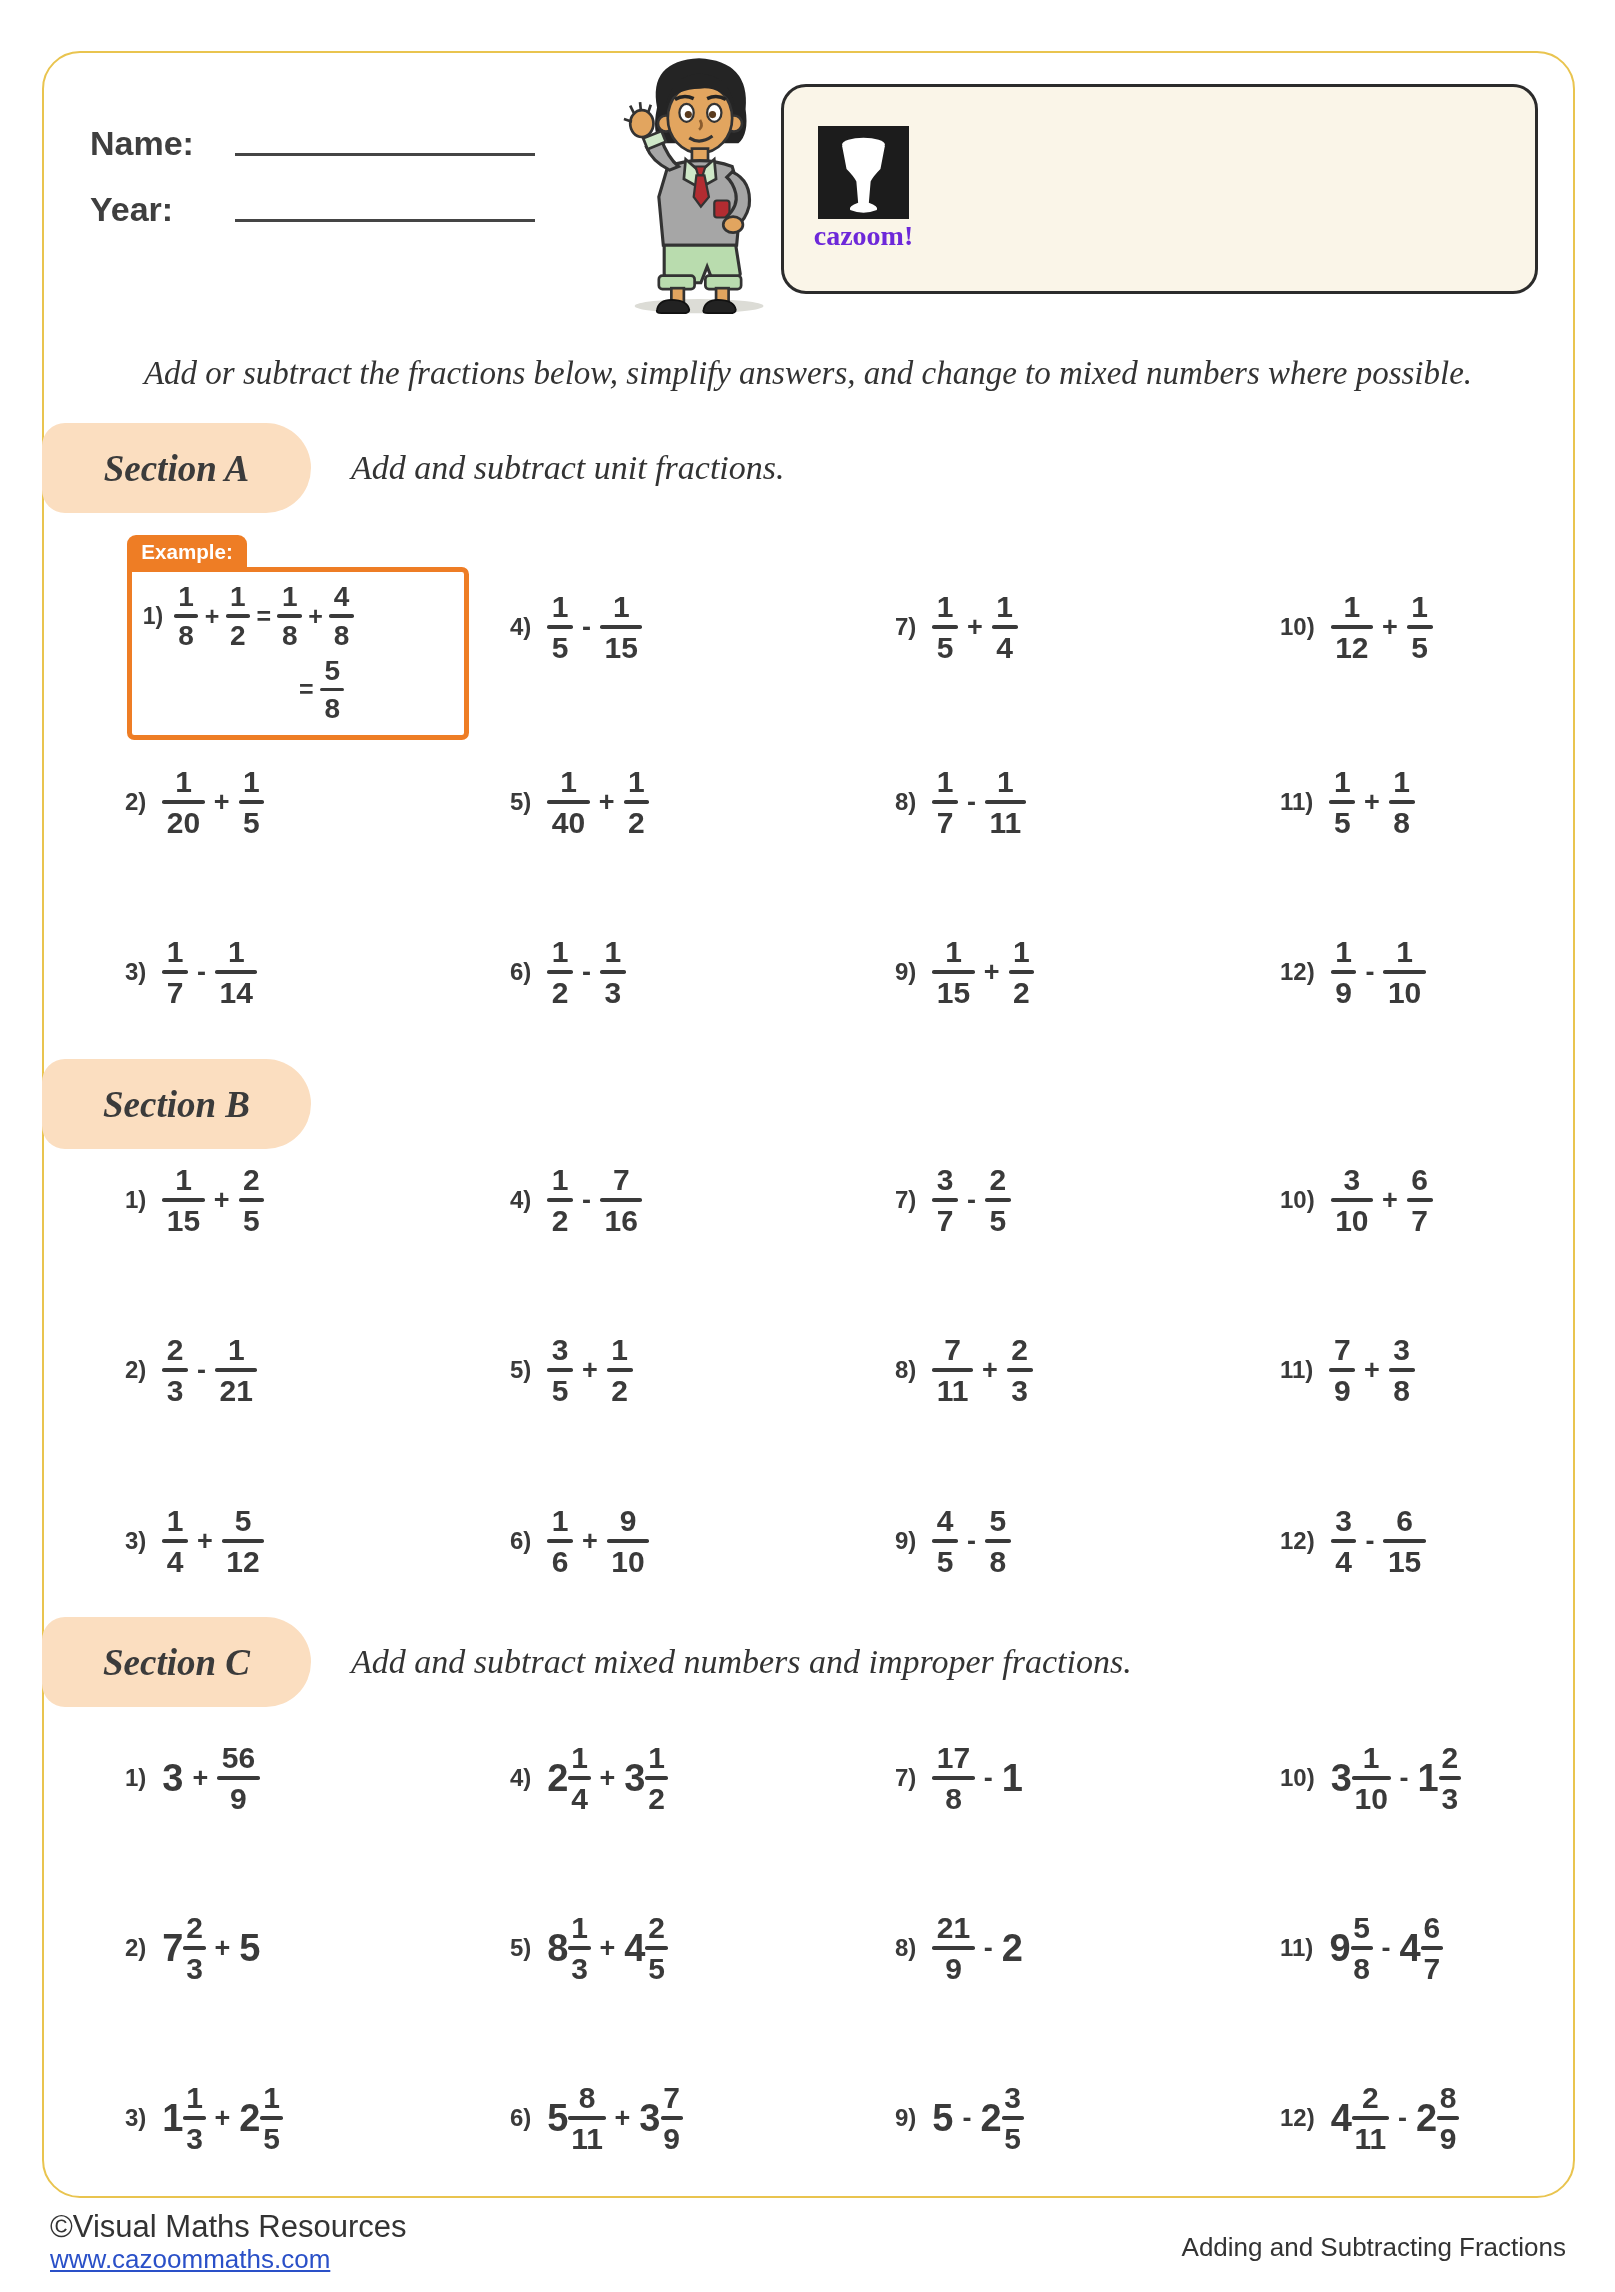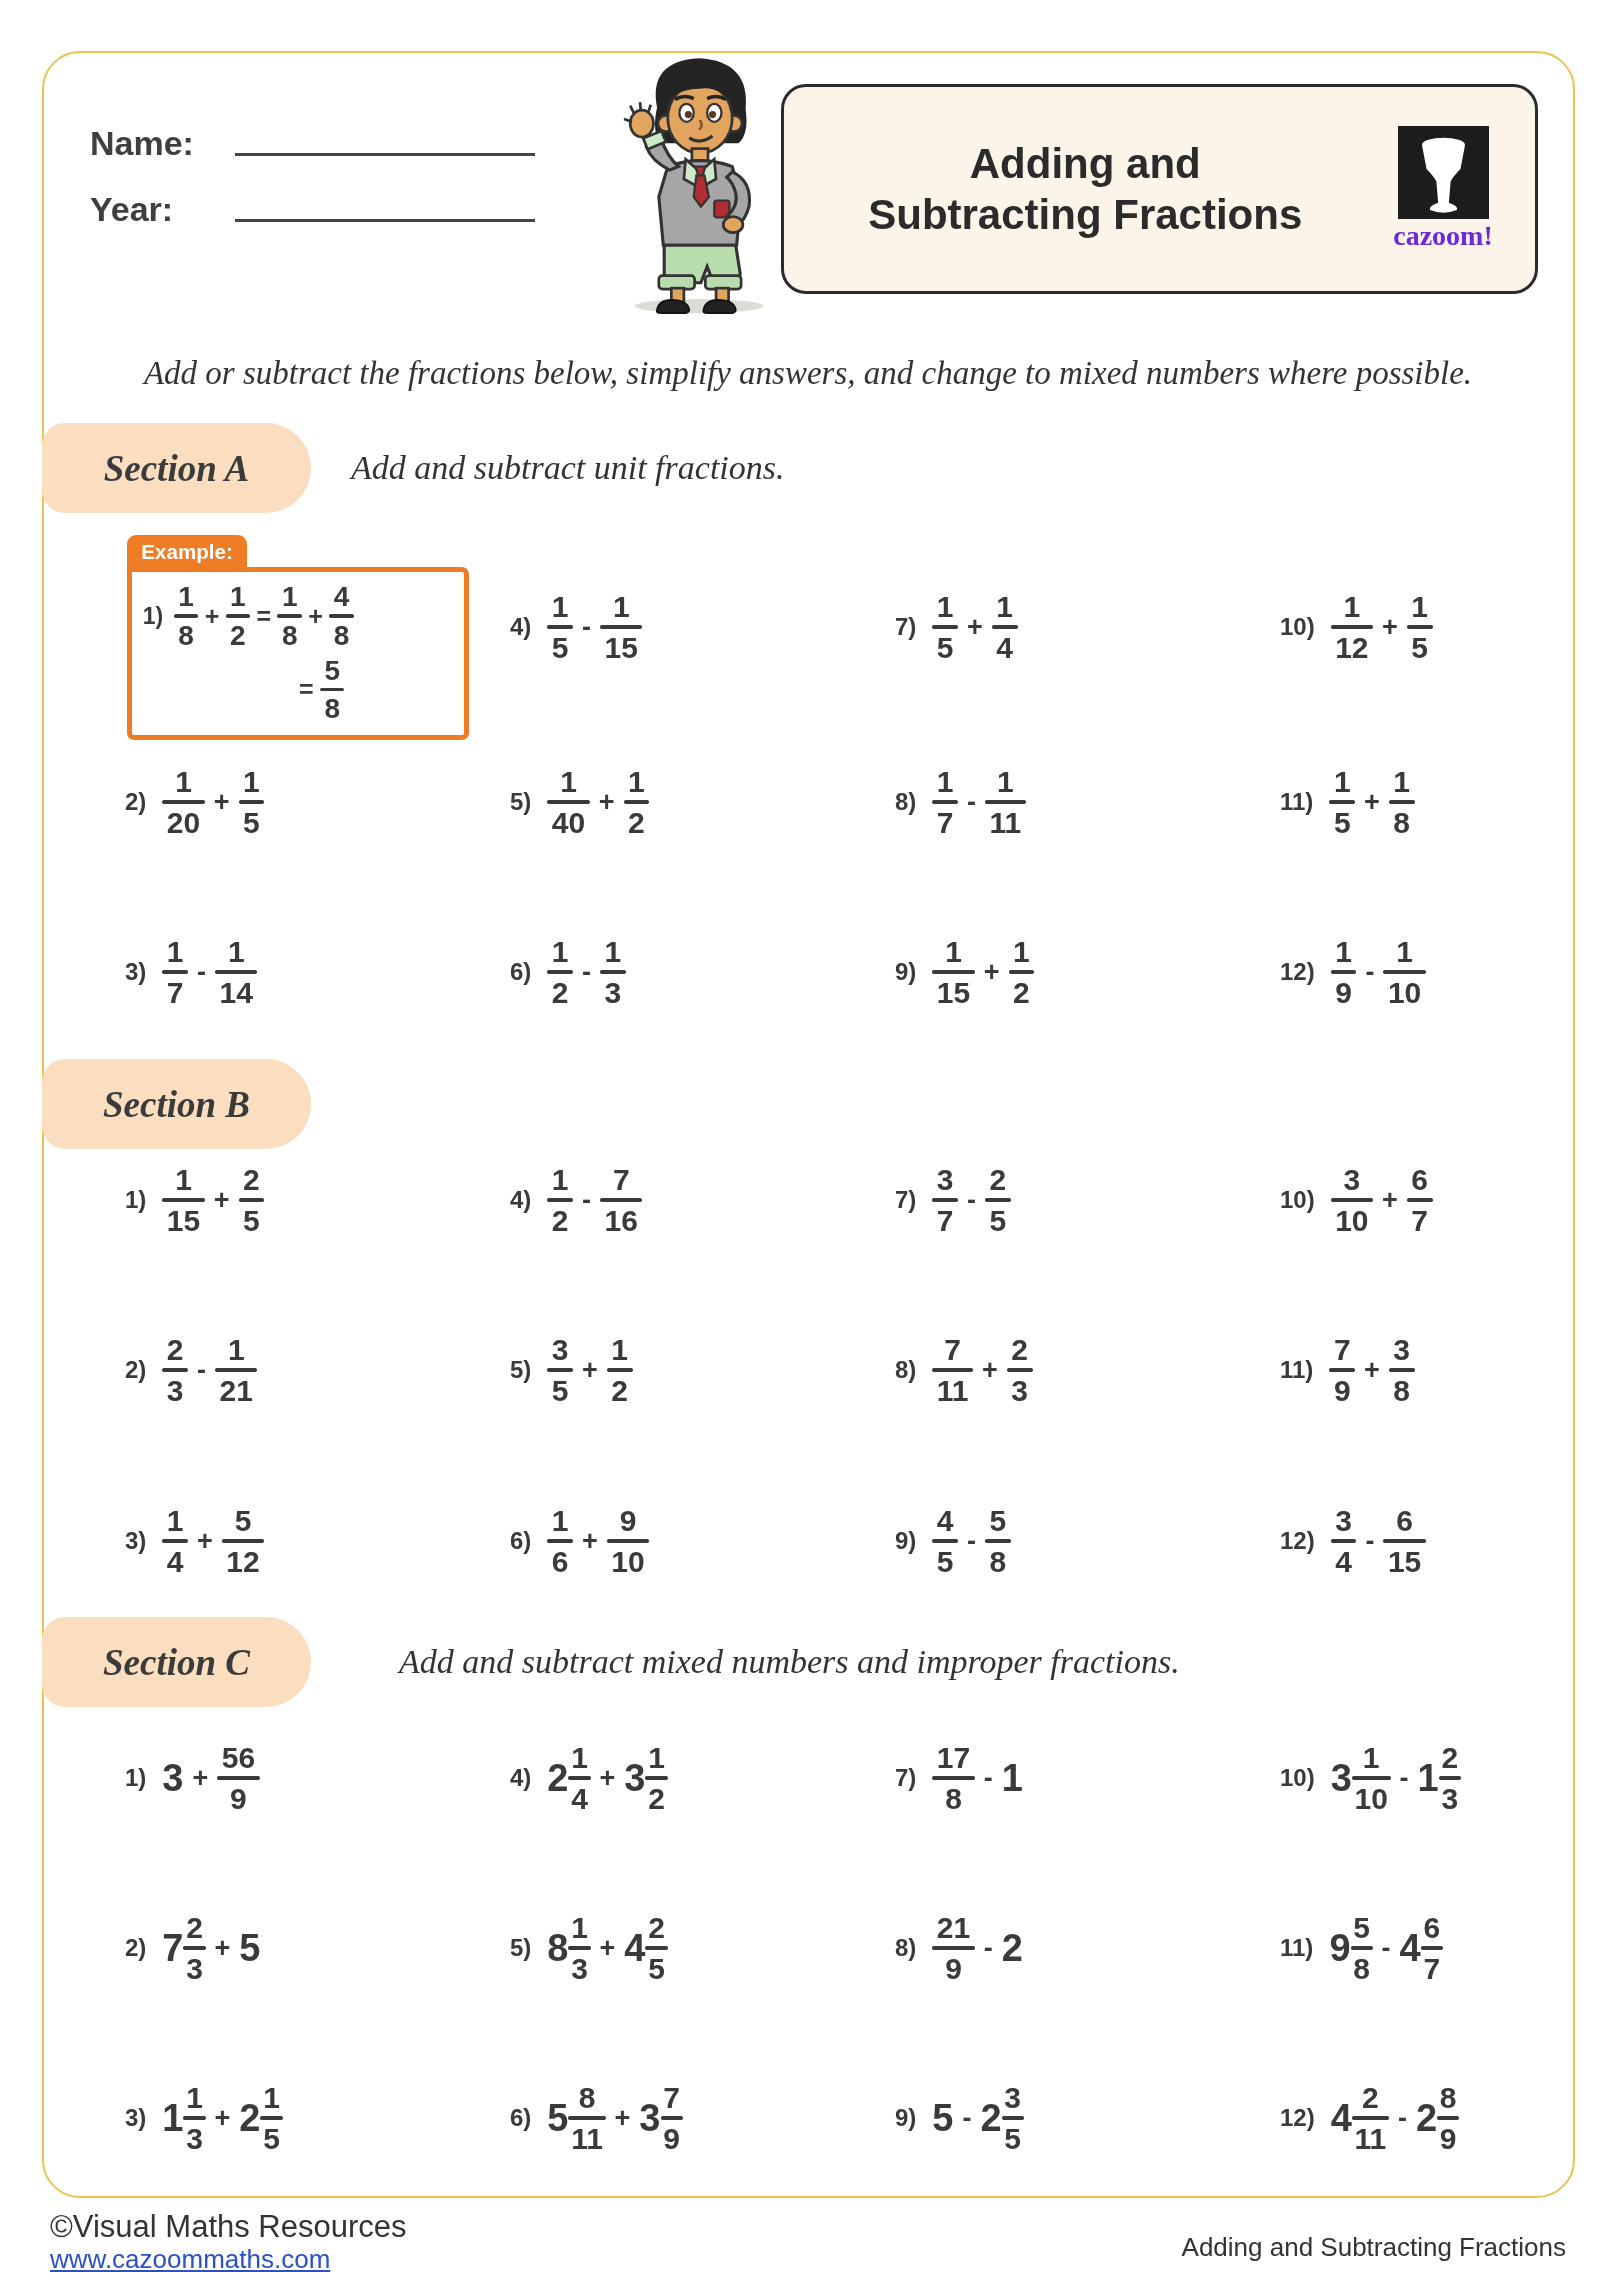--- a/index.html
+++ b/index.html
@@ -30,21 +30,21 @@
   .instruction{position:absolute;left:54px;right:54px;top:355px;text-align:center;
                font-family:"Liberation Serif",serif;font-style:italic;font-size:33px;color:#333;}
 
   
   .pill{position:absolute;left:42px;width:269px;height:90px;background:#fbdec0;
         border-radius:23px 45px 45px 23px;display:flex;align-items:center;justify-content:center;
         font-family:"Liberation Serif",serif;font-style:italic;font-weight:bold;font-size:37px;color:#3b3b3b;}
   .sec-a{top:423px;} .sec-b{top:1059px;} .sec-c{top:1617px;}
   .desc{position:absolute;left:351px;height:90px;display:flex;align-items:center;
         font-family:"Liberation Serif",serif;font-style:italic;font-size:34px;color:#333;}
-  .desc-a{top:423px;} .desc-c{top:1617px;margin-left:48px;}
+  .desc-a{top:423px;} .desc-c{top:1617px;}
 
   
   .example{position:absolute;left:127px;top:535px;width:342px;}
   .ex-tab{display:inline-block;background:#ee7d25;color:#fff;font-weight:bold;font-size:20.6px;
           padding:4.5px 14.3px 3.6px;border-radius:9px 9px 0 0;}
   .ex-box{border:5.4px solid #ee7d25;border-radius:0 7.2px 7.2px 7.2px;background:#fff;
           padding:9px 7.2px 10.7px 10.7px;box-sizing:border-box;}
   .ex-line{display:flex;align-items:center;}
   .ex-line2{margin-left:150px;margin-top:3.6px;}
   .example .fn,.example .fd{font-size:28px;}
@@ -117,24 +117,20 @@
     <path d="M56,216 h80 l5,32 q-2,10 -12,10 h-18 l-7,-18 -7,18 h-29 q-10,0 -12,-10 Z" fill="#b9dcae" stroke="#333" stroke-width="3.5"></path>
     <rect x="50" y="250" width="40" height="15" rx="4" fill="#b9dcae" stroke="#333" stroke-width="3"></rect>
     <rect x="102" y="250" width="40" height="15" rx="4" fill="#b9dcae" stroke="#333" stroke-width="3"></rect>
     <rect x="64" y="264" width="14" height="16" fill="#e2a55f" stroke="#333" stroke-width="3"></rect>
     <rect x="114" y="264" width="14" height="16" fill="#e2a55f" stroke="#333" stroke-width="3"></rect>
     <path d="M48,288 q2,-11 16,-11 q18,0 20,11 q0,4 -7,4 h-24 q-7,0 -5,-4 Z" fill="#222" stroke="#111" stroke-width="2"></path>
     <path d="M100,288 q2,-11 16,-11 q18,0 20,11 q0,4 -7,4 h-24 q-7,0 -5,-4 Z" fill="#222" stroke="#111" stroke-width="2"></path>
   </svg>
 
   <div class="title-box">
-    <div class="title-text">
-      <div>Adding and</div>
-      <div>Subtracting Fractions</div>
-    </div>
     <div class="logo">
       <div class="logo-square">
         <svg width="91" height="93" viewBox="0 0 102 104">
           <ellipse cx="51" cy="21" rx="24" ry="8" fill="#fff"></ellipse>
           <path d="M27,22 Q51,32 75,22 L70,48 Q62,56 59,62 L57,86 Q68,90 66,94 Q51,100 36,94 Q34,90 45,86 L43,62 Q40,56 32,48 Z" fill="#fff"></path>
         </svg>
       </div>
       <div class="logo-caption">cazoom!</div>
     </div>
   </div>

